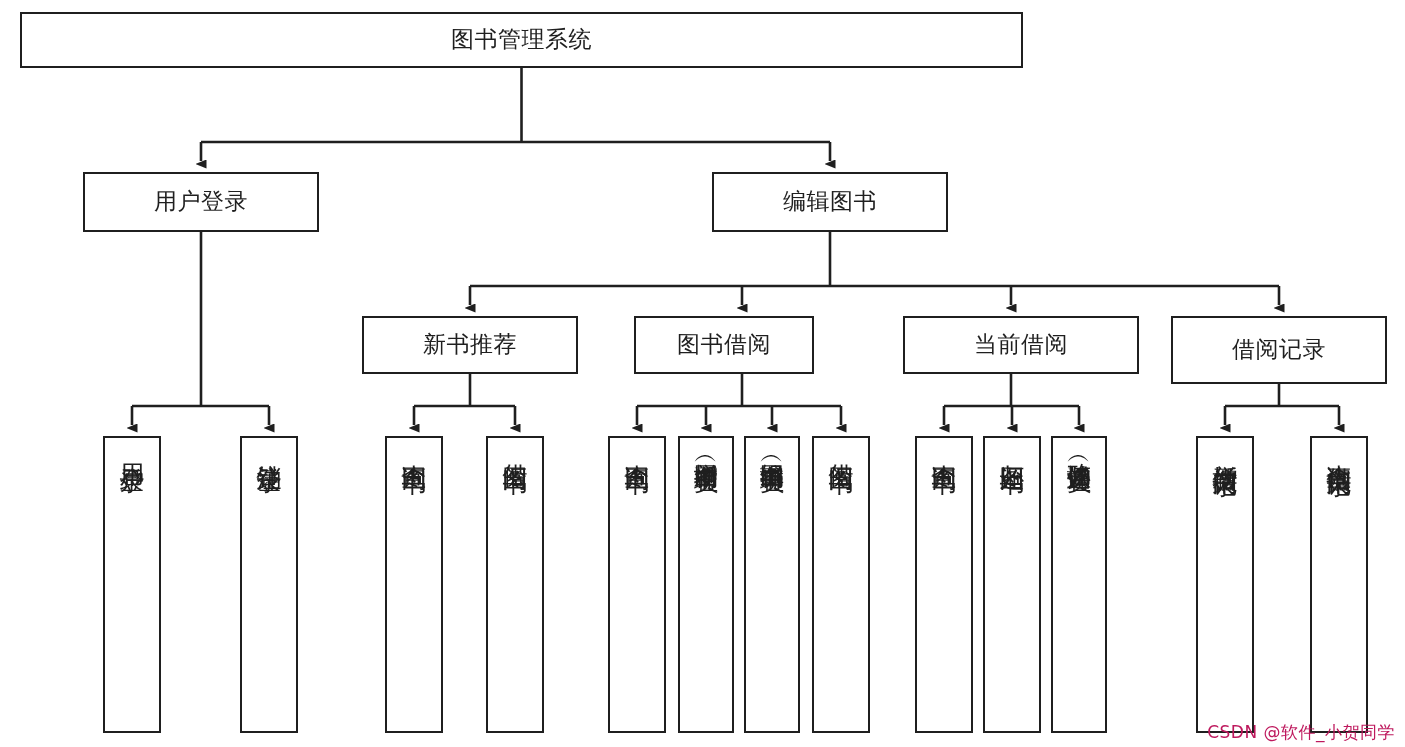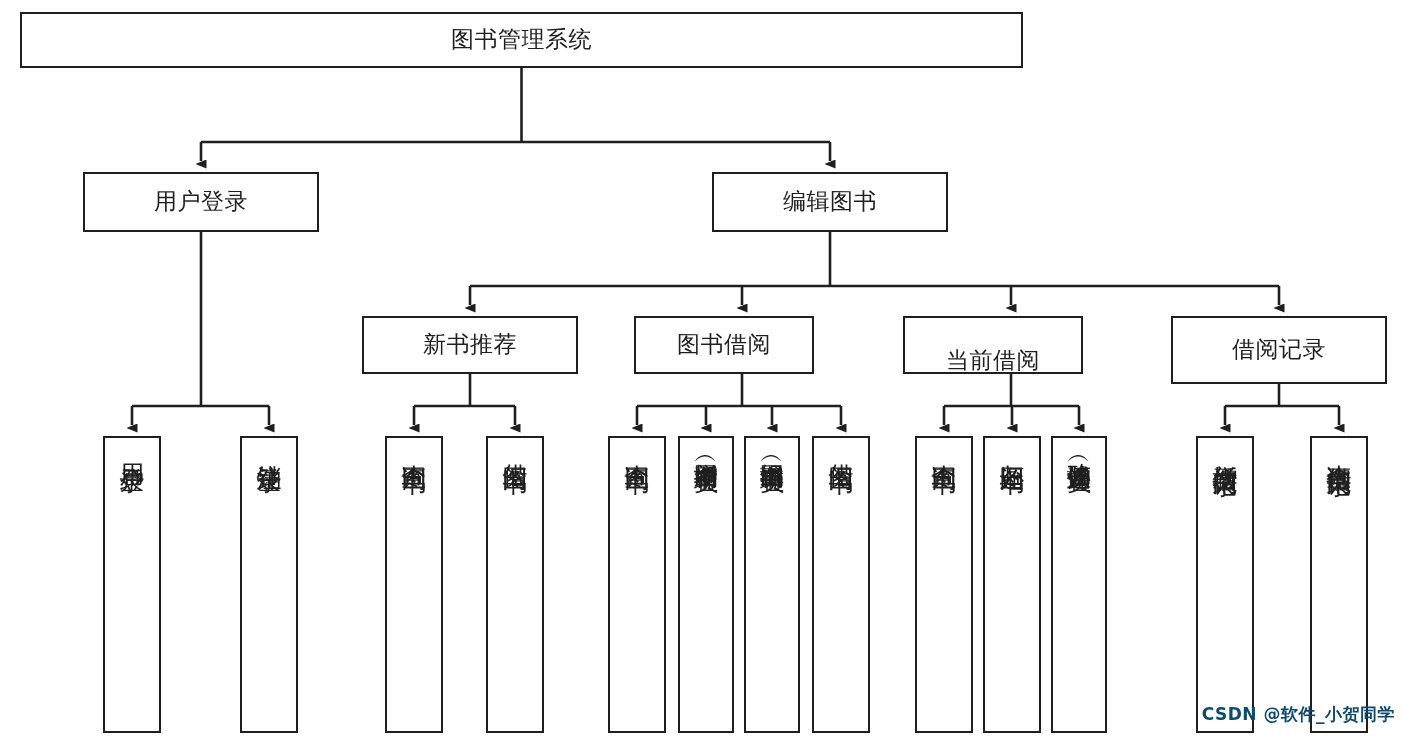--- a/index.html
+++ b/index.html
@@ -56,27 +56,26 @@
     letter-spacing: 2px;
     white-space: nowrap;
   }
   .node-box.vertical.tall .node-label {
     font-size: 24px;
     letter-spacing: 1px;
   }
   #watermark {
     position: absolute;
     right: 10px;
-    bottom: 21px;
+    bottom: 3px;
     font-size: 17px;
-    color: #0c4a6e;
+    color: #be185d;
     letter-spacing: 0.5px;
     white-space: nowrap;
     pointer-events: none;
-    font-weight: bold;
   }
 </style>
 </head>
 <body>
 
 <div id="diagram-root">
 
   <svg id="diagram-svg" viewBox="0 0 1405 747" xmlns="http://www.w3.org/2000/svg">
     <defs>
       <marker id="arrowhead" markerWidth="9" markerHeight="11" refX="1.5" refY="5.5" orient="auto" markerUnits="userSpaceOnUse">
@@ -129,21 +128,21 @@
       </div>
       <div class="node-box horizontal" style="left: 712px; top: 172px; width: 236px; height: 60px;">
         <span class="node-label">编辑图书</span>
       </div>
       <div class="node-box horizontal" style="left: 362px; top: 316px; width: 216px; height: 58px;">
         <span class="node-label">新书推荐</span>
       </div>
       <div class="node-box horizontal" style="left: 634px; top: 316px; width: 180px; height: 58px;">
         <span class="node-label">图书借阅</span>
       </div>
-      <div class="node-box horizontal" style="left: 903px; top: 316px; width: 180px; height: 58px; align-items: flex-end;">
+      <div class="node-box horizontal" style="left: 903px; top: 316px; width: 236px; height: 58px;">
         <span class="node-label">当前借阅</span>
       </div>
       <div class="node-box horizontal" style="left: 1171px; top: 316px; width: 216px; height: 68px;">
         <span class="node-label">借阅记录</span>
       </div>
       <div class="node-box vertical" style="left: 103px; top: 436px; width: 58px; height: 297px;">
         <span class="node-label">用户登录</span>
       </div>
       <div class="node-box vertical" style="left: 240px; top: 436px; width: 58px; height: 297px;">
         <span class="node-label">注销登录</span>

